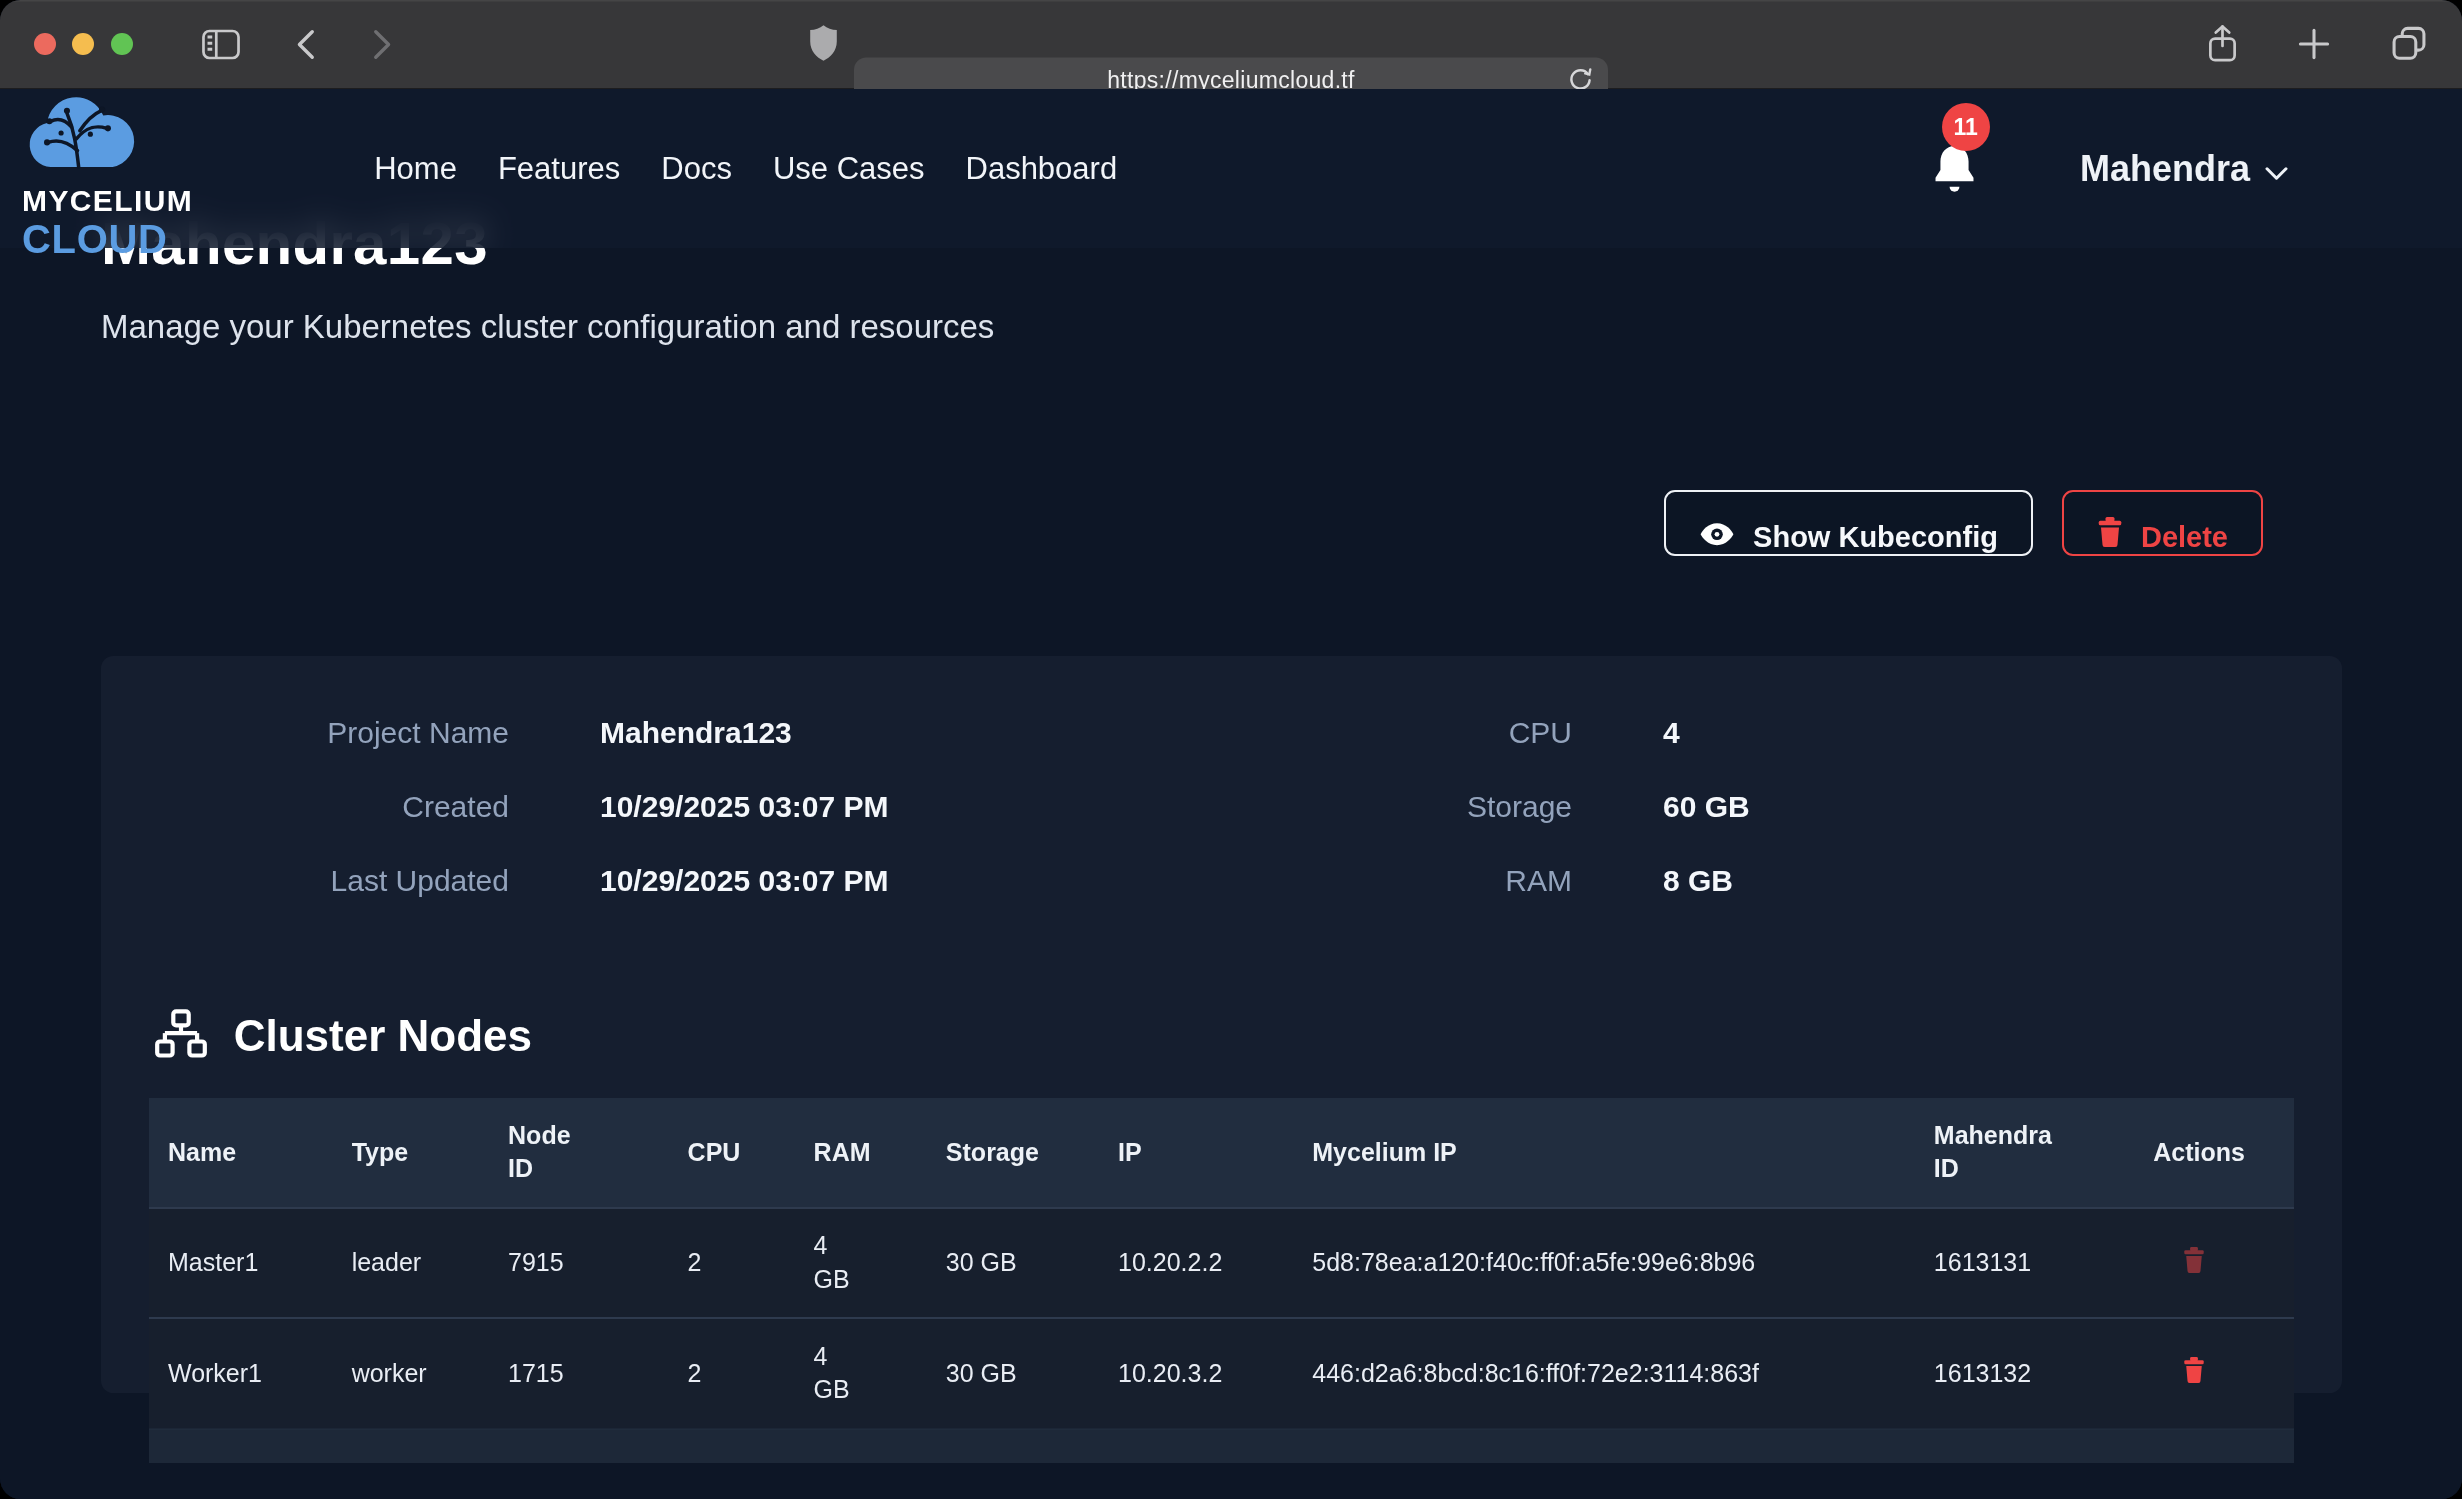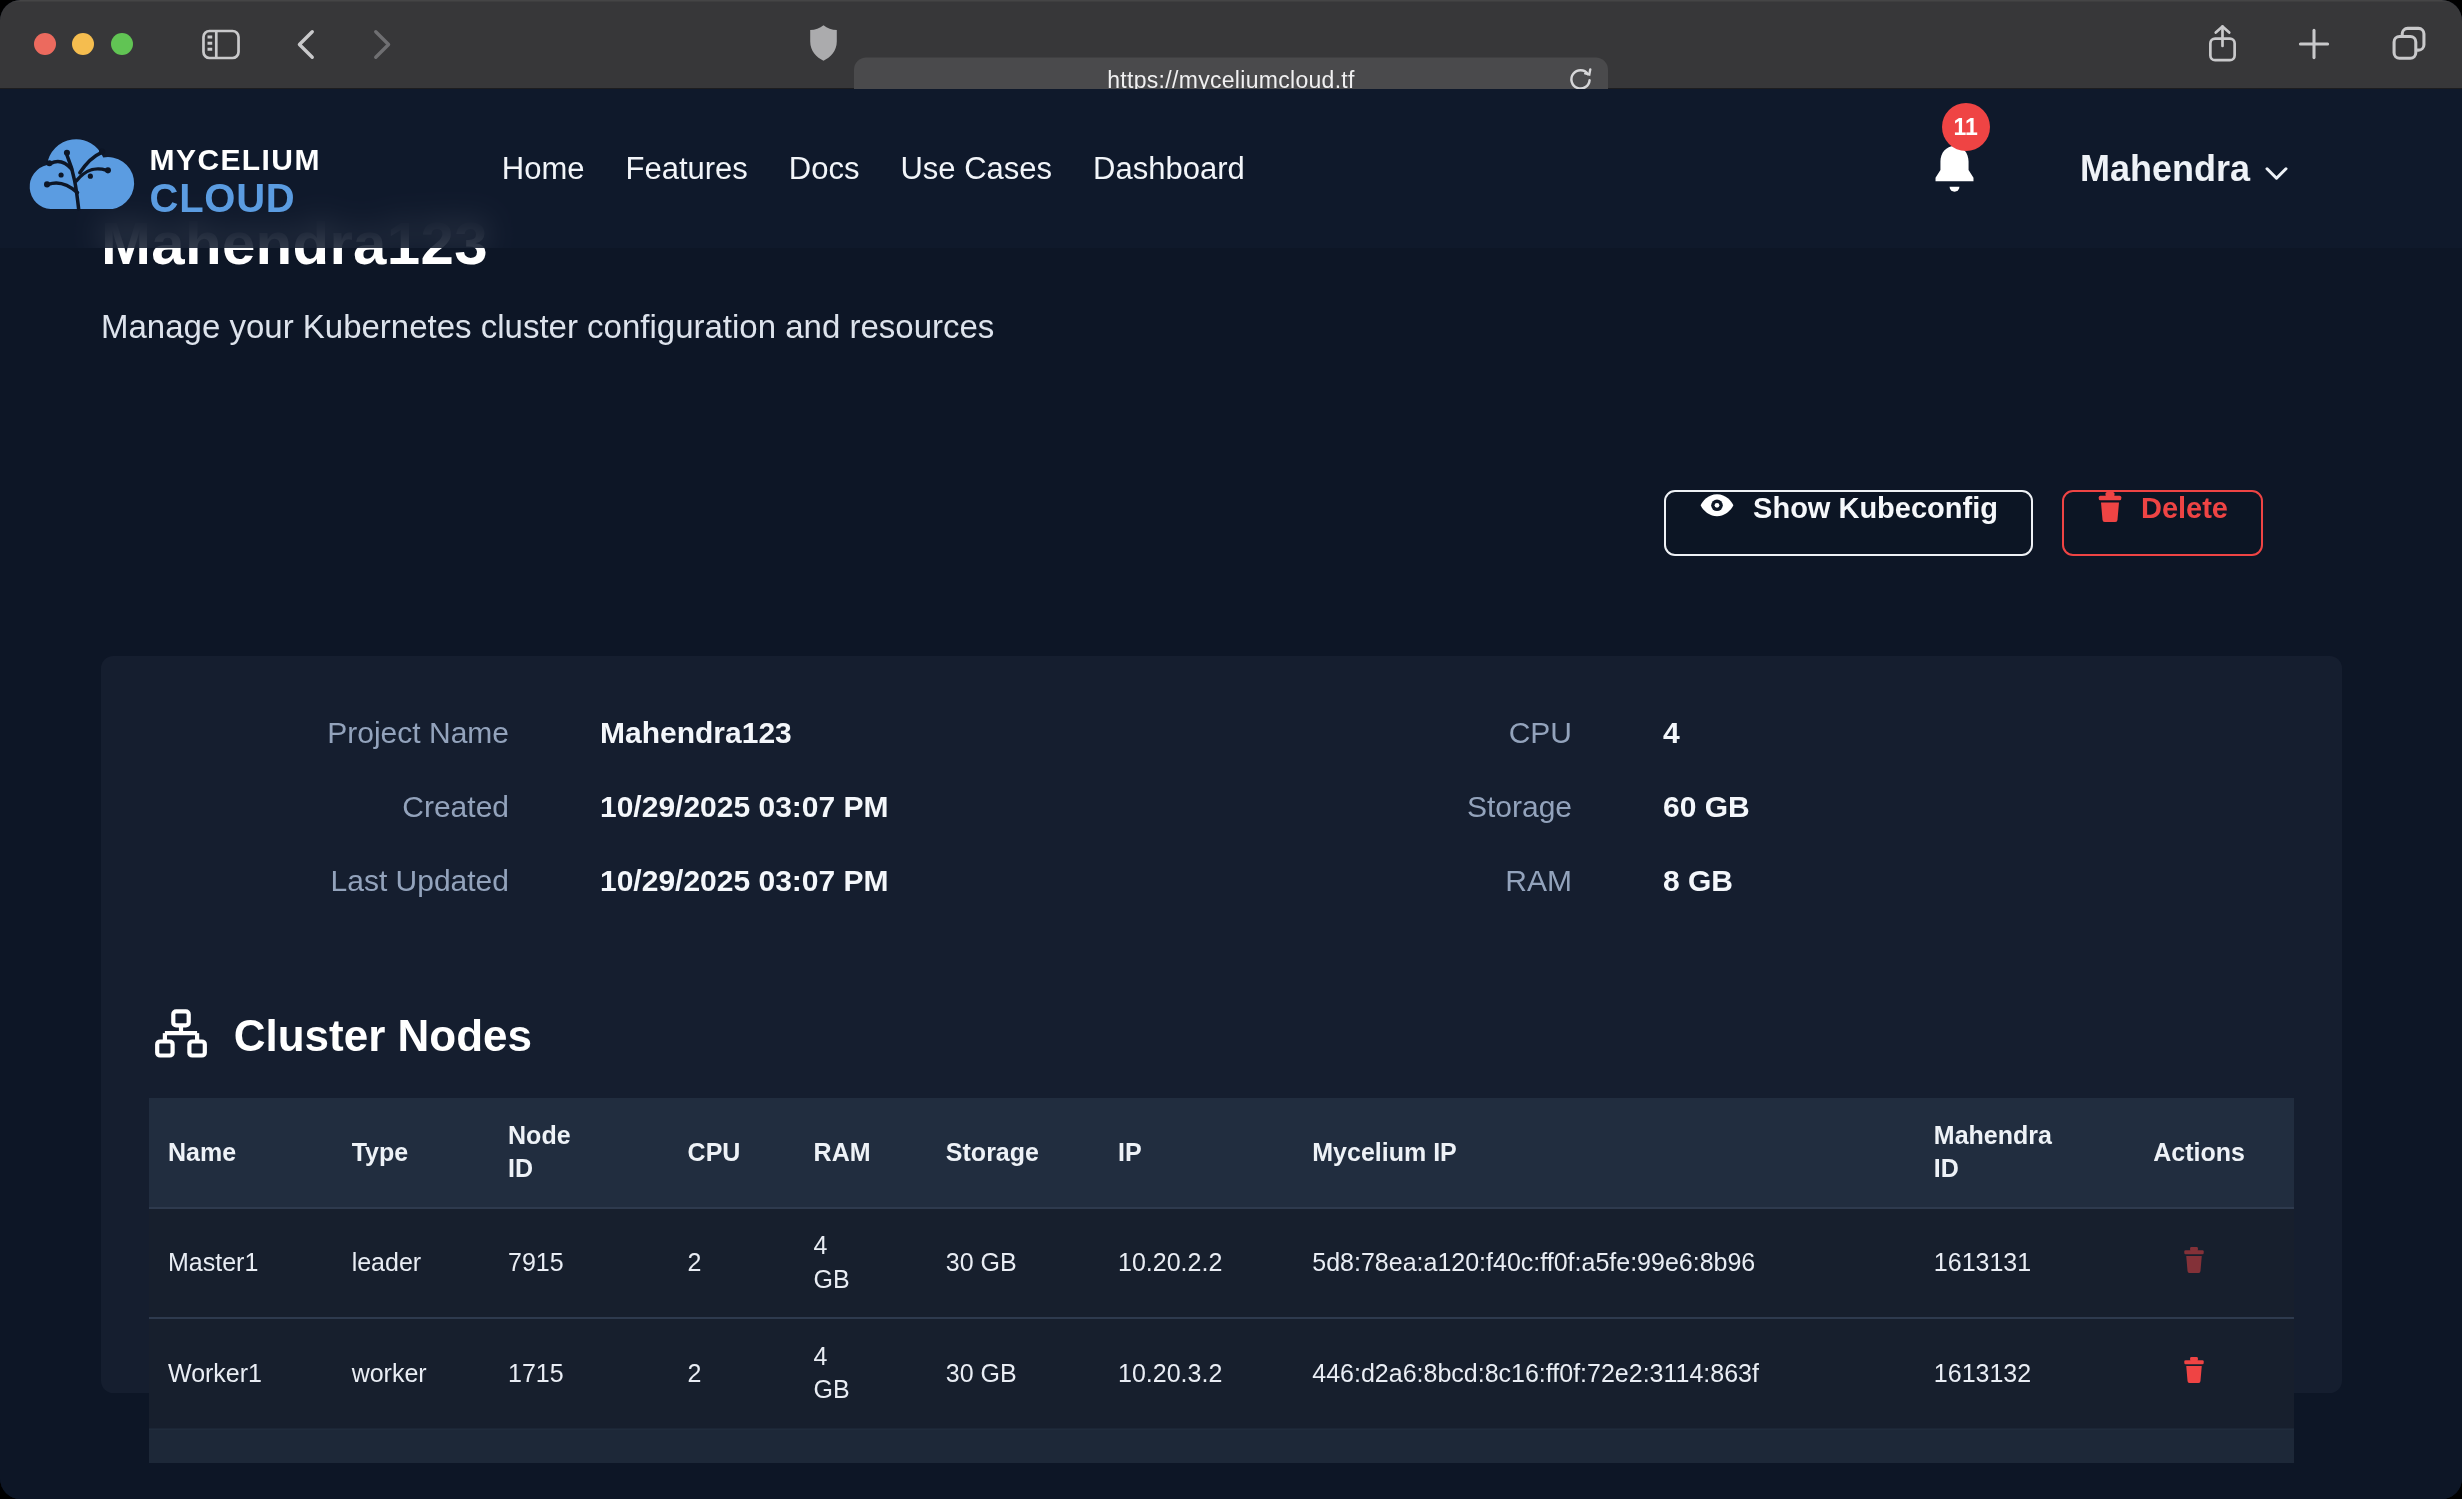--- a/index.html
+++ b/index.html
@@ -42,21 +42,21 @@
 
   
   .site { position:relative; height:1411px; background:#0D1626; overflow:hidden; }
 
   .navbar {
     position:absolute; z-index:5; top:0; left:0; right:0; height:159px;
     background:rgba(16,26,45,0.80);
     backdrop-filter:blur(15px); -webkit-backdrop-filter:blur(15px);
     display:flex; align-items:center; padding:0 174px 0 22px;
   }
-  .logo { display:flex; align-items:flex-end; gap:9.6px; }
+  .logo { display:flex; align-items:flex-start; gap:9.6px;flex-direction:column; }
   .logo-text { display:flex; flex-direction:column; line-height:1; }
   .logo-top { color:#ffffff; font-weight:800; font-size:30px; letter-spacing:1.4px; }
   .logo-bottom { color:var(--accent-blue,#5b9ce1); font-weight:800; font-size:40px; letter-spacing:0.7px; margin-top:2.7px; }
   .menu { display:flex; gap:41px; margin-left:181px; }
   .menu .menu-item { color:#f2f5f9; font-size:31px; font-weight:400; cursor:pointer; white-space:nowrap; }
   .nav-right { margin-left:auto; display:flex; align-items:center; gap:103px; }
   .bell-wrap { position:relative; width:45px; height:55px; }
   .badge {
     position:absolute; top:-38px; left:9.6px; min-width:48px; height:48px; padding:0 6.8px;
     background:var(--badge-red,#ef4444); border-radius:50%;
@@ -65,21 +65,21 @@
   }
   .user { display:flex; align-items:flex-end; gap:15px; color:#eef2f7; font-size:36px; font-weight:600; }
 
   
   .main { position:relative; z-index:1; padding:122px 120px 0 101px; }
   .page-title { margin:0; color:#ffffff; font-size:60px; line-height:66px; font-weight:700; letter-spacing:0.3px; }
   .subtitle { margin-top:31px; color:#dde3ec; font-size:33px; font-weight:400; }
 
   .actions-row { display:flex; justify-content:flex-end; gap:29px; margin-top:144px; padding-right:79px; }
   .btn {
-    display:flex; align-items:flex-start; gap:18px; height:66px; padding:0 33px;
+    display:flex; align-items:flex-end; gap:18px; height:66px; padding:0 33px;
     border-radius:11px; border:2.1px solid #eef1f5; background:rgba(10,18,32,0.25);
     color:#f6f8fb; font-size:29px; font-weight:700; cursor:pointer; white-space:nowrap;
     font-family:"Liberation Sans", sans-serif;
   }
   .btn.danger { border-color:var(--danger,#ef4444); color:var(--danger,#ef4444); }
 
   
   .card {
     margin-top:100px; height:737px; background:#151E2F; border-radius:12.3px;
     padding:60px 48px 0;

